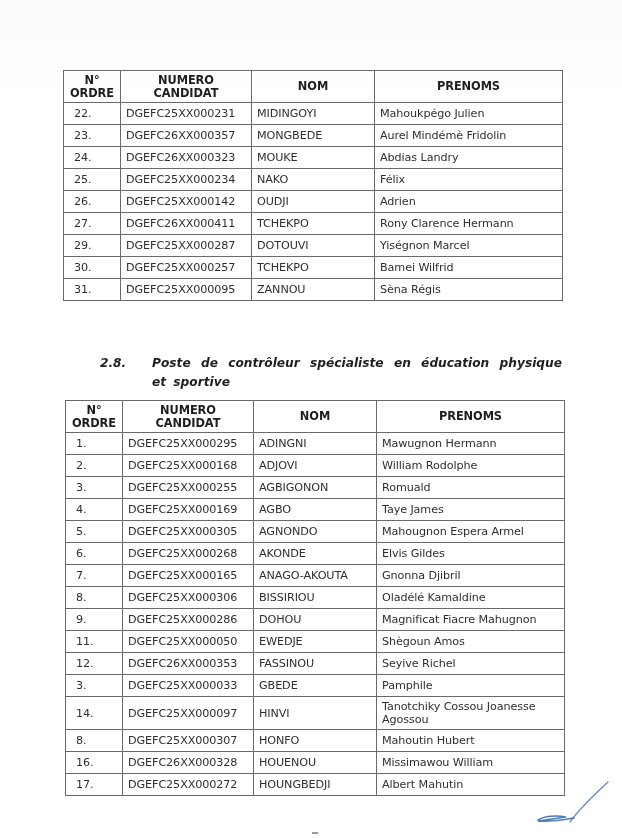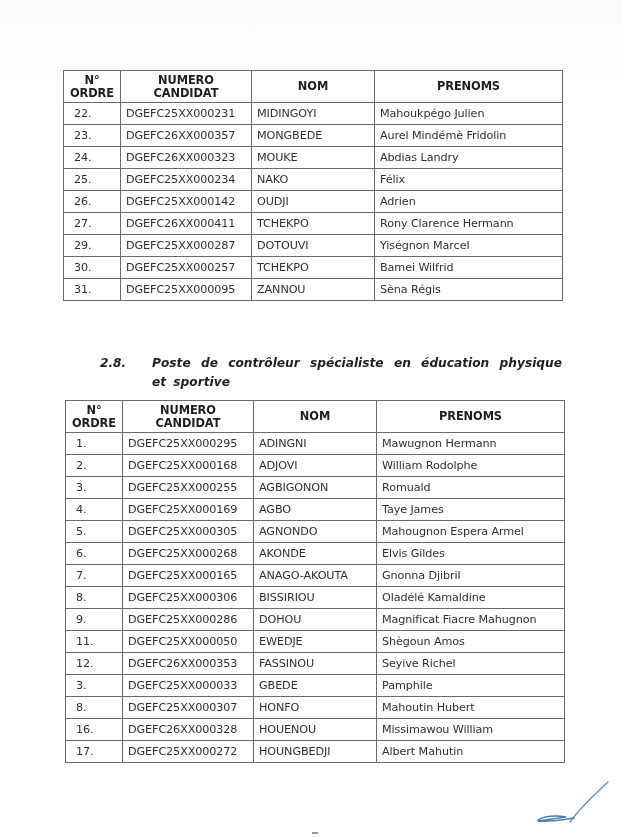--- a/index.html
+++ b/index.html
@@ -281,20 +281,26 @@
           <td>FASSINOU</td>
           <td>Seyive Richel</td>
         </tr>
         <tr>
           <td class="num">3.</td>
           <td>DGEFC25XX000033</td>
           <td>GBEDE</td>
           <td>Pamphile</td>
         </tr>
         <tr>
+          <td class="num">14.</td>
+          <td>DGEFC25XX000097</td>
+          <td>HINVI</td>
+          <td class="wrap">Tanotchiky Cossou Joanesse Agossou</td>
+        </tr>
+        <tr>
           <td class="num">8.</td>
           <td>DGEFC25XX000307</td>
           <td>HONFO</td>
           <td>Mahoutin Hubert</td>
         </tr>
         <tr>
           <td class="num">16.</td>
           <td>DGEFC26XX000328</td>
           <td>HOUENOU</td>
           <td>Missimawou William</td>

